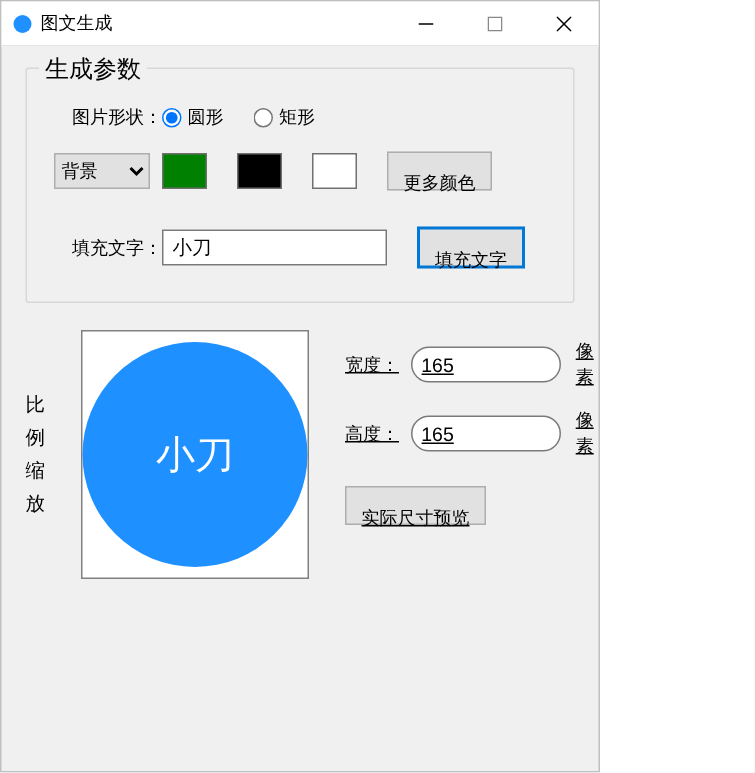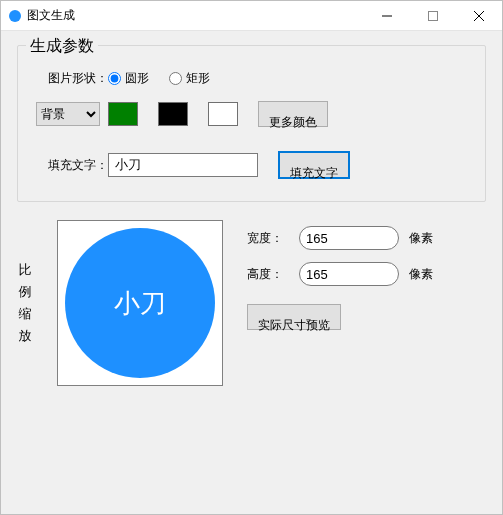--- a/index.html
+++ b/index.html
@@ -1,17 +1,17 @@
 <!DOCTYPE html>
 <html><head>
 <meta charset="utf-8">
 <style>
   * { box-sizing: border-box; margin: 0; padding: 0; }
   body { font-family: "Microsoft YaHei", "Segoe UI", sans-serif; font-size: 12px; background: #fff; color: #000; }
-  .window { width: 503px; height: 515px; border: 1px solid #bfbfbf; background: #f0f0f0; }
+  .window { width: 400px; height: 515px; border: 1px solid #bfbfbf; background: #f0f0f0; }
   .titlebar { height: 30px; background: #fff; display: flex; align-items: center; padding-left: 8px; border-bottom: 1px solid #e5e5e5; }
   .titlebar .app-icon { width: 12px; height: 12px; border-radius: 50%; background: #1e90ff; margin-right: 6px; }
   .titlebar .title { flex: 1; font-size: 12px; }
   .winbtn { width: 46px; height: 30px; display: flex; align-items: center; justify-content: center; }
   .winbtn svg { display: block; }
   .content { padding: 14px 16px; }
   .groupbox { border: 1px solid #d7d7d7; border-radius: 2px; padding: 24px 18px 18px 18px; position: relative; margin-bottom: 18px; }
   .groupbox .legend { position: absolute; top: -10px; left: 8px; background: #f0f0f0; padding: 0 4px; font-size: 16px; }
   .row { display: flex; align-items: center; margin-bottom: 14px; }
   .lbl { width: 72px; text-align: right; padding-left: 6px; }
@@ -28,21 +28,21 @@
   .sw-white { background: #ffffff; }
   select.combo { width: 64px; height: 24px; border: 1px solid #adadad; background: #e1e1e1; font-family: Liberation Sans, sans-serif; font-size: 12px; }
   .btn { height: 26px; padding: 12px 10px; border: 1px solid #adadad; background: #e1e1e1; font-family: inherit; font-size: 12px; cursor: default; }
   .btn.primary { border: 2px solid #0078d7; background: #e1e1e1; }
   input.text { height: 24px; border: 1px solid #7a7a7a; padding: 0 6px; font-family: inherit; font-size: 13px; background: #fff; }
   .preview-row { display: flex; gap: 24px; }
   .sidelabel { display: flex; flex-direction: column; justify-content: center; gap: 4px; font-size: 13px; width: 16px; text-align: center; }
   .sidelabel span { display: block; }
   .preview { width: 166px; height: 166px; border: 1px solid #808080; background: #fff; display: flex; align-items: center; justify-content: center; }
   .circle { width: 150px; height: 150px; border-radius: 50%; background: #1e90ff; display: flex; align-items: center; justify-content: center; color: #fff; font-size: 26px; }
-  .dims { flex: 1; padding-top: 6px; }
+  .dims { flex: 1; padding-top: 6px; text-decoration: underline; }
   .dims .drow { display: flex; align-items: center; margin-bottom: 12px; }
   .dims .dlbl { width: 52px; }
   .dims input { width: 100px; margin-right: 10px; border-radius: 12px; }
   .dims .unit { }
   .actions { margin-top: 18px; display: flex; justify-content: flex-start; padding-right: 10px; }
 </style>
 </head>
 <body>
 
 <div class="window">

